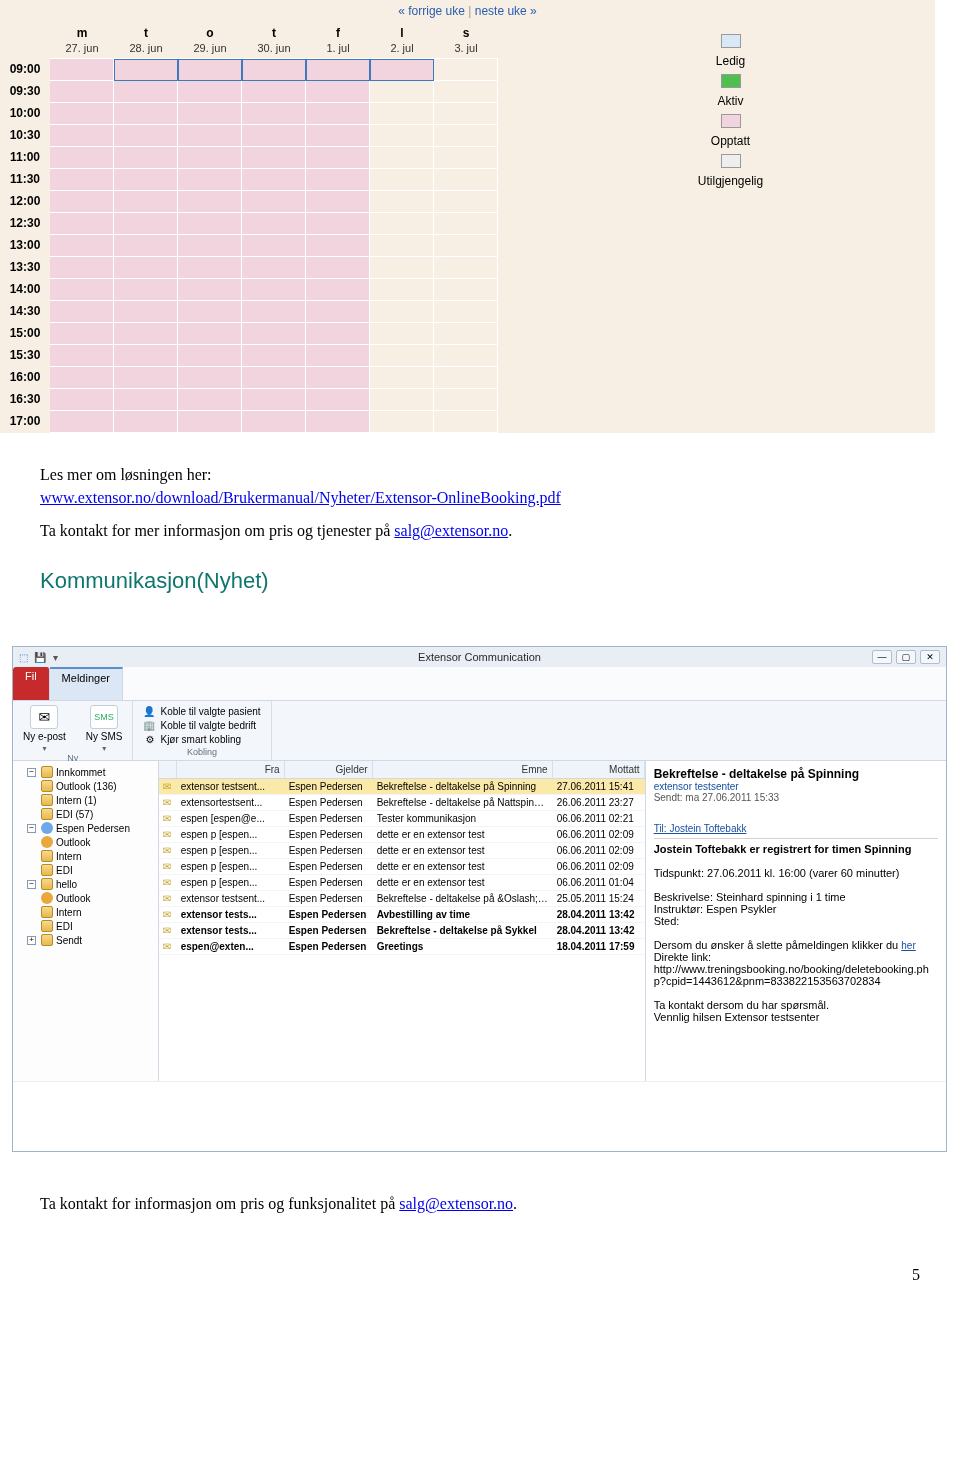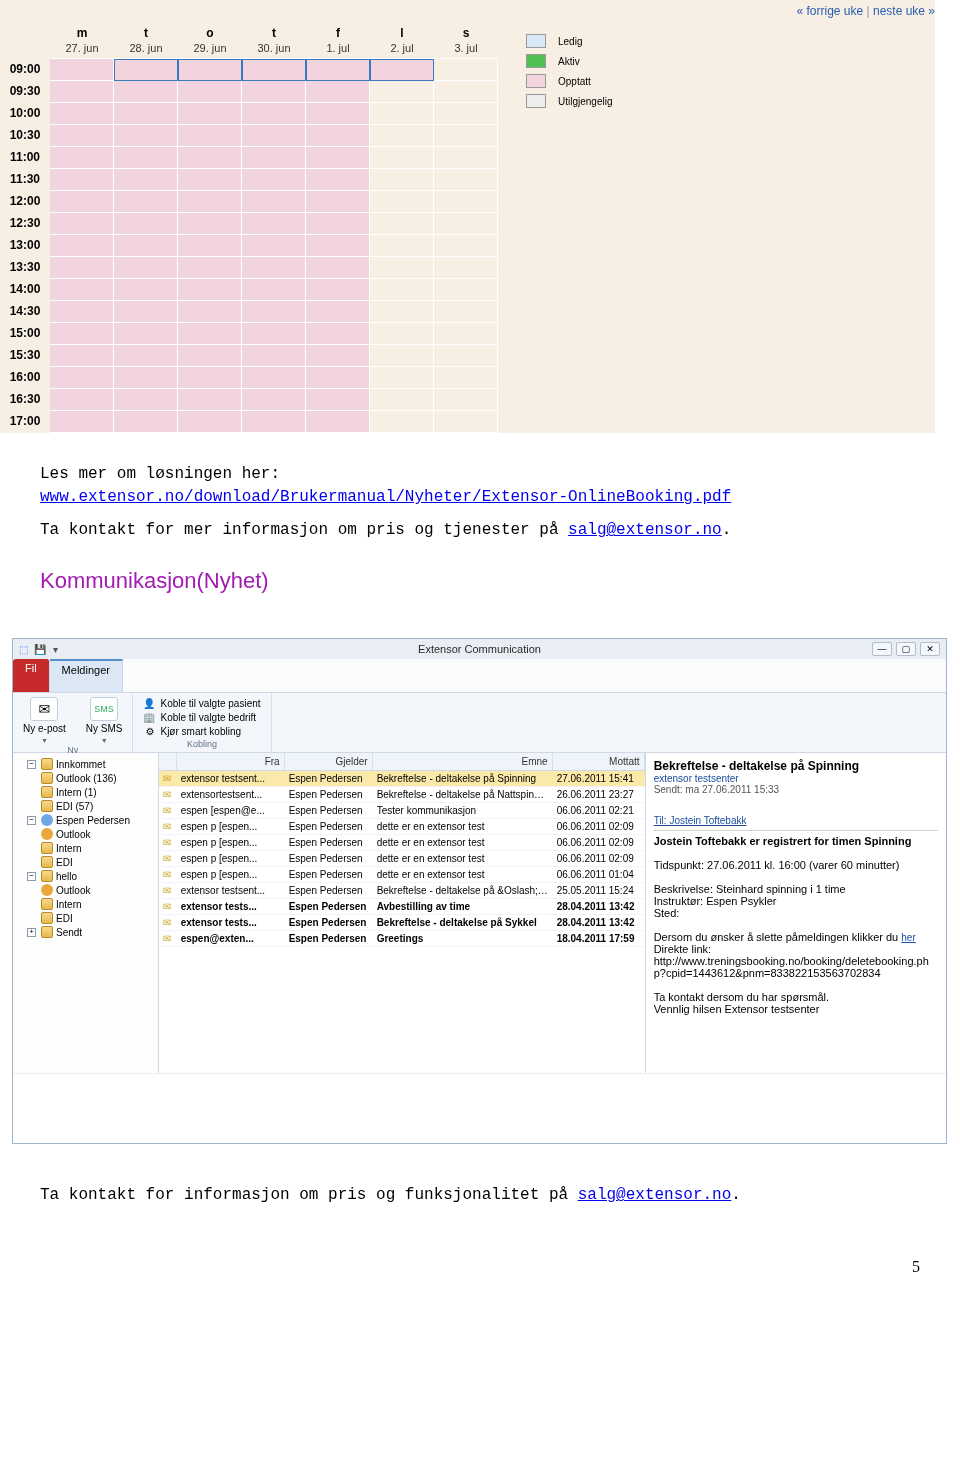--- a/index.html
+++ b/index.html
@@ -1,45 +1,45 @@
 <!DOCTYPE html>
 <html><head>
 <meta charset="utf-8">
 <style>
   * { box-sizing: border-box; margin: 0; padding: 0; }
   body { font-family: Georgia, serif; font-size: 15px; background: #fff; color: #000; width: 960px; }
 
   
   .cal-wrap { background: #f7efe3; padding: 0; position: relative; width: 935px; margin: 0 auto 0 0; }
-  .cal-nav { text-align: right; font-family: Arial, sans-serif; font-size: 12px; padding: 4px 0 6px; color: #333; }
+  .cal-nav { text-align: center; font-family: Arial, sans-serif; font-size: 12px; padding: 4px 0 6px; color: #333; }
   .cal-nav a { color: #2a5db0; text-decoration: none; }
   .cal-nav .sep { color: #999; }
 
   .cal-grid { display: grid; grid-template-columns: 50px 64px 64px 64px 64px 64px 64px 64px auto; font-family: Arial, sans-serif; font-size: 12px; }
   .dayhead { text-align: center; font-weight: bold; padding: 2px 0; color: #000; }
   .datehead { text-align: center; font-size: 11px; color: #333; padding-bottom: 4px; border-bottom: 1px solid #fff; }
   .legend { padding: 10px 0 0 28px; }
-  .legend-row { display: flex; align-items: center; gap: 12px; margin-bottom: 6px; font-size: 10px; }
+  .legend-row { display: flex; align-items: center; gap: 6px; margin-bottom: 6px; font-size: 12px; flex-direction: column; }
   .swatch { width: 20px; height: 14px; border: 1px solid #999; }
   .sw-ledig { background: #d9e8f5; }
   .sw-opptatt { background: #f2d4de; }
   .sw-aktiv { background: #4fbf4f; }
   .sw-util { background: #eee; }
 
   .timecol { text-align: center; font-weight: bold; font-size: 12px; color: #000; padding: 3px 0; }
   .cell { height: 22px; border-right: 1px solid #fff; border-bottom: 1px solid #fff; }
   .busy { background: #f2d4de; }
   .busy-sel { background: #f2d4de; outline: 1px solid #3a7bbf; outline-offset: -1px; }
   .none { background: #f7efe3; }
 
   
   .doc { padding: 20px 40px 20px 40px; font-family: Georgia, "Times New Roman", serif; font-size: 16px; line-height: 1.45; }
-  .doc p { margin: 10px 0; font-family: Liberation Mono, monospace; }
+  .doc p { margin: 10px 0; }
   .doc a { color: #0000ee; text-decoration: underline; }
-  .doc h2 { color: #a21caf; font-family: "Trebuchet MS", Arial, sans-serif; font-size: 22px; font-weight: normal; margin: 22px 0 12px; }
+  .doc h2 { color: #0f766e; font-family: "Trebuchet MS", Arial, sans-serif; font-size: 22px; font-weight: normal; margin: 22px 0 20px; }
 
   
   .comm-wrap { width: 935px; margin: 10px auto 10px 12px; border: 1px solid #9fb5cc; background: #fafbfc; font-family: Tahoma, Arial, sans-serif; font-size: 10px; }
   .comm-titlebar { background: #e9eef4; display: flex; align-items: center; height: 20px; padding: 0 6px; position: relative; }
   .comm-titlebar .icons-left { display: flex; gap: 6px; }
   .comm-titlebar .title-center { position: absolute; left: 50%; transform: translateX(-50%); font-size: 11px; color: #2a2a2a; }
   .comm-titlebar .wincontrols { margin-left: auto; display: flex; gap: 4px; }
   .winbtn { width: 20px; height: 14px; border: 1px solid #b0bdcf; border-radius: 2px; background: #f4f7fb; display: flex; align-items: center; justify-content: center; font-size: 9px; line-height: 1; }
 
   .comm-tabs { display: flex; font-size: 11px; height: 34px; border-bottom: 1px solid #cfd8e4; }

